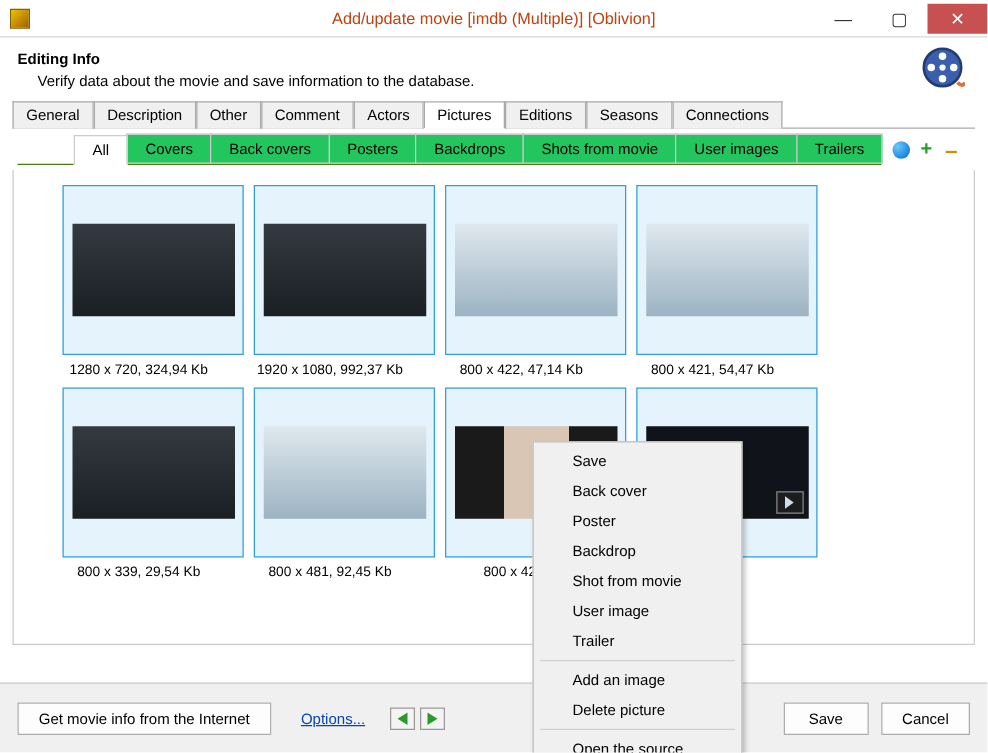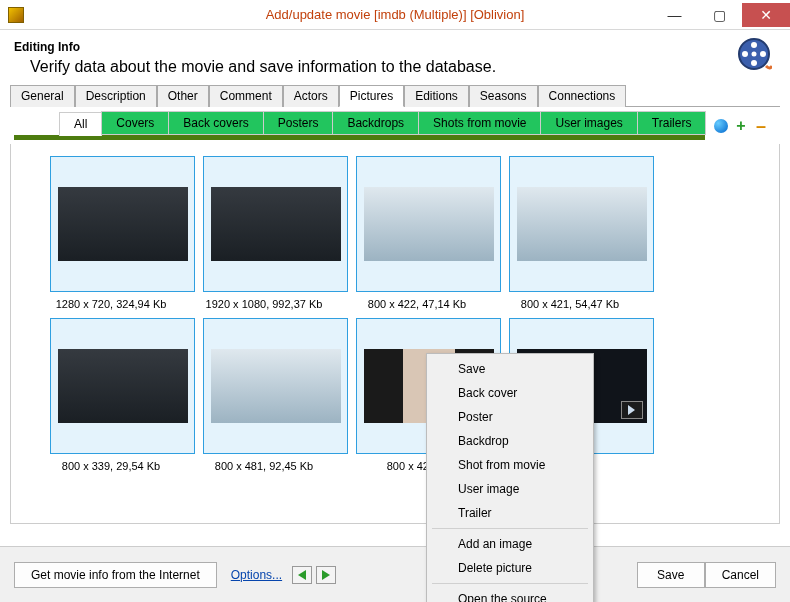--- a/index.html
+++ b/index.html
@@ -9,52 +9,52 @@
 .titlebar { height: 30px; background: #fff; border-bottom: 1px solid #d8d8d8; display: flex; align-items: center; position: relative; }
 .titlebar-icon { width: 16px; height: 16px; margin-left: 8px; background: linear-gradient(135deg,#f0c000,#a06000); border: 1px solid #806000; }
 .titlebar-title { position: absolute; left: 50%; transform: translateX(-50%); font-size: 13px; color: #c2410c; }
 .titlebar-btns { margin-left: auto; display: flex; }
 .titlebar-btn { width: 45px; height: 24px; display: flex; align-items: center; justify-content: center; font-size: 14px; color: #333; }
 .titlebar-btn.close { background: #c75050; color: #fff; width: 48px; height: 24px; }
 
 
 .header { padding: 10px 14px 8px 14px; position: relative; }
 .header h2 { font-size: 12px; font-weight: bold; margin-bottom: 4px; }
-.header p { font-size: 16px; color: #000; margin-left: 16px; }
+.header p { font-size: 12px; color: #000; margin-left: 16px; }
 .header-icon { position: absolute; right: 18px; top: 6px; width: 36px; height: 36px; }
 
 
 .main-tabs { display: flex; margin: 0 10px; border-bottom: 1px solid #aaa; position: relative; }
 .main-tab { padding: 3px 10px; border: 1px solid #aaa; border-bottom: none; background: #f0f0f0; margin-right: 0; font-size: 12px; cursor: pointer; position: relative; top: 1px; }
 .main-tab.active { background: #fff; border-bottom: 1px solid #fff; }
 
 
 .subtab-row { display: flex; align-items: center; margin: 4px 10px 4px 14px; }
-.subtabs { display: flex; border-bottom: 5px solid #4d7c0f; flex: 0 0 auto; padding-left: 45px; }
+.subtabs { display: flex; border-bottom: 1px solid #4d7c0f; flex: 0 0 auto; padding-left: 45px; }
 .sub-tab { padding: 4px 14px; border: 1px solid #ccc; background: #22c55e; font-size: 12px; cursor: pointer; margin-right: -1px; }
 .sub-tab.active { background: #fff; border-bottom: 1px solid #fff; position: relative; top: 1px; }
 .subtab-spacer { flex: 1; }
 .subtab-icons { display: flex; gap: 6px; align-items: center; padding-right: 12px; }
 .mini-icon { width: 14px; height: 14px; cursor: pointer; display: inline-flex; align-items: center; justify-content: center; font-weight: bold; }
 .globe { background: radial-gradient(circle at 30% 30%, #6cf, #06c); border-radius: 50%; }
 .plus { color: #2a9b2a; font-size: 16px; line-height: 14px; }
 .minus { color: #d98a00; font-size: 18px; line-height: 10px; }
 
 
 .gallery-wrap { margin: 0 10px; border: 1px solid #ccc; border-top: none; background: #fff; height: 380px; display: flex; }
 .gallery { flex: 1; overflow-y: scroll; padding: 12px 0 12px 16px; display: grid; grid-template-columns: repeat(4, 145px); column-gap: 8px; row-gap: 8px; align-content: start; }
 .thumb { text-align: center; margin-left: 23px; }
 .thumb-box { width: 145px; height: 136px; border: 1px solid #2f9fe0; background: #e4f3fc; display: flex; align-items: center; justify-content: center; cursor: pointer; }
 .thumb-img { width: 130px; height: 74px; background: #555d62; display: flex; align-items: center; justify-content: center; position: relative; overflow: hidden; }
 .thumb-cap { font-size: 11px; margin-top: 6px; color: #000; }
 .play-overlay { position: absolute; right: 4px; bottom: 4px; width: 22px; height: 18px; background: rgba(30,30,30,0.8); border: 1px solid #888; display: flex; align-items: center; justify-content: center; }
 .play-overlay::after { content: ""; border-left: 7px solid #cde; border-top: 5px solid transparent; border-bottom: 5px solid transparent; }
 
 
-.footer { position: absolute; left: 0; right: 0; bottom: 0; height: 56px; background: #f0f0f0; border-top: 1px solid #ccc; display: flex; align-items: center; padding: 0 14px; }
+.footer { position: absolute; left: 0; right: 0; bottom: 0; height: 56px; background: #f0f0f0; border-top: 1px solid #ccc; display: flex; align-items: center; padding: 0 14px; gap: 10px; }
 .btn { background: #fdfdfd; border: 1px solid #adadad; padding: 5px 16px; font-size: 12px; cursor: pointer; min-width: 68px; text-align: center; }
 .link { color: #0645ad; text-decoration: underline; font-size: 12px; margin-left: 14px; cursor: pointer; }
 .navarrows { display: flex; gap: 4px; margin-left: 10px; }
 .arrow-btn { width: 20px; height: 18px; background: #f4f4f4; border: 1px solid #999; display: flex; align-items: center; justify-content: center; cursor: pointer; }
 .arr-left { border-right: 8px solid #2a9b2a; border-top: 5px solid transparent; border-bottom: 5px solid transparent; }
 .arr-right { border-left: 8px solid #2a9b2a; border-top: 5px solid transparent; border-bottom: 5px solid transparent; }
 .footer-spacer { flex: 1; }
 
 
 .context-menu { position: absolute; left: 426px; top: 353px; width: 168px; background: #f0f0f0; border: 1px solid #bcbcbc; box-shadow: 2px 2px 4px rgba(0,0,0,0.25); padding: 3px; z-index: 100; }

